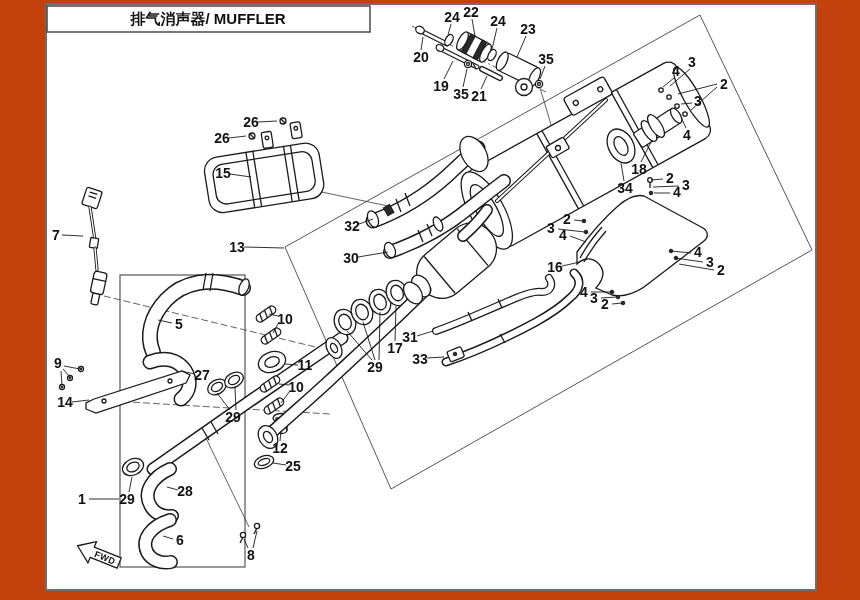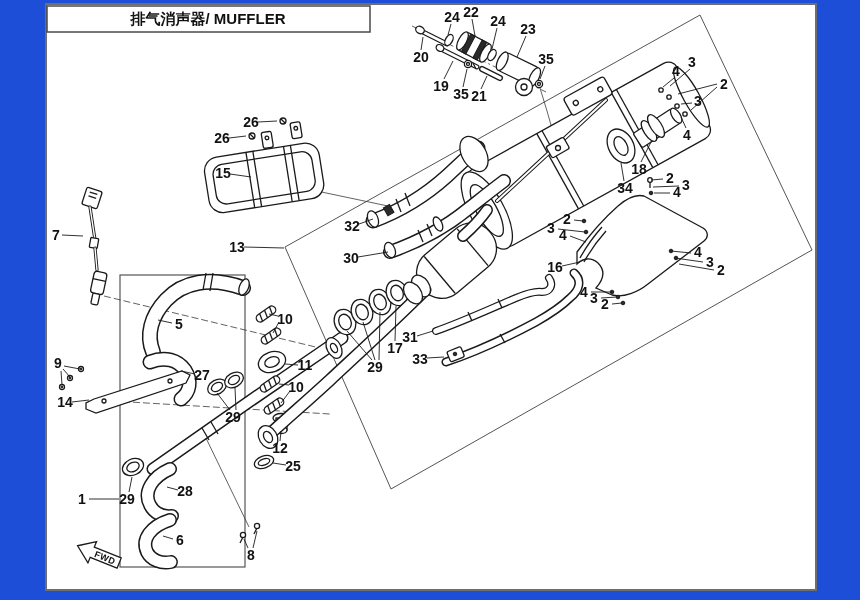--- a/index.html
+++ b/index.html
@@ -1,16 +1,16 @@
 <!DOCTYPE html>
 <html><head>
 <meta charset="utf-8">
 <style>
   html,body{margin:0;padding:0;background:#fff;}
-  .page{width:860px;height:600px;position:relative;background:#1d4ed8;overflow:hidden;}
+  .page{width:860px;height:600px;position:relative;background:#c2410c;overflow:hidden;}
   svg{display:block;}
   .ln{stroke:#1a1a1a;fill:none;stroke-width:1.3;}
   .fw{fill:#fff;stroke:#1a1a1a;stroke-width:1.3;}
   .fd{fill:#2a2a2a;stroke:#1a1a1a;stroke-width:1;}
   .tube-o{fill:none;stroke:#1a1a1a;stroke-linecap:round;stroke-linejoin:round;}
   .tube-i{fill:none;stroke:#ffffff;stroke-linecap:round;stroke-linejoin:round;}
   .thin{stroke:#3a3a3a;stroke-width:0.8;fill:none;}
   .leader{stroke:#1a1a1a;stroke-width:0.9;fill:none;}
   .callout{font:bold 14px "Liberation Sans",sans-serif;fill:#111;}
   .title-text{font:bold 15px "Liberation Sans","DejaVu Sans",sans-serif;fill:#111;}

